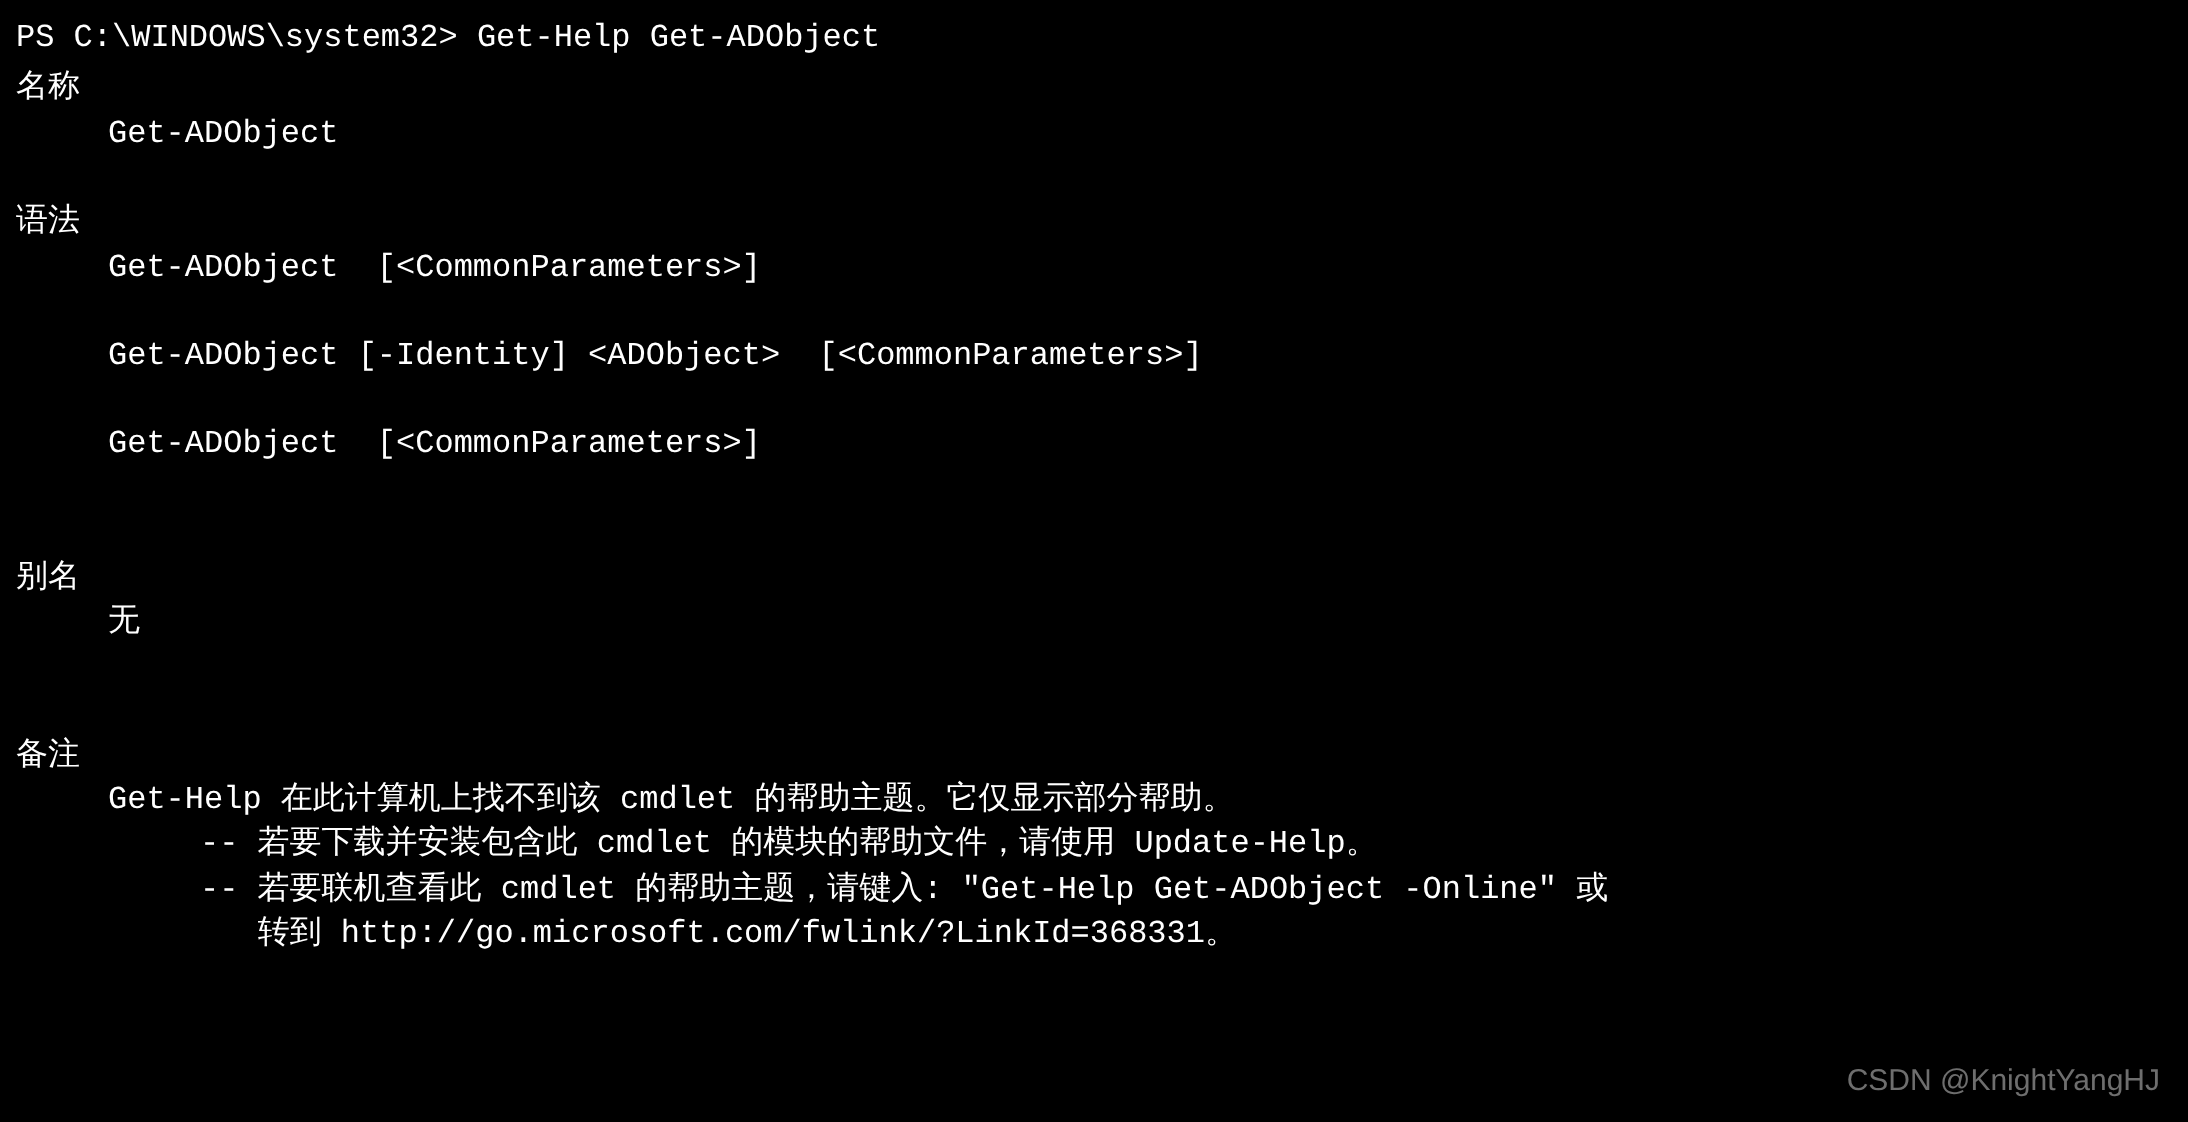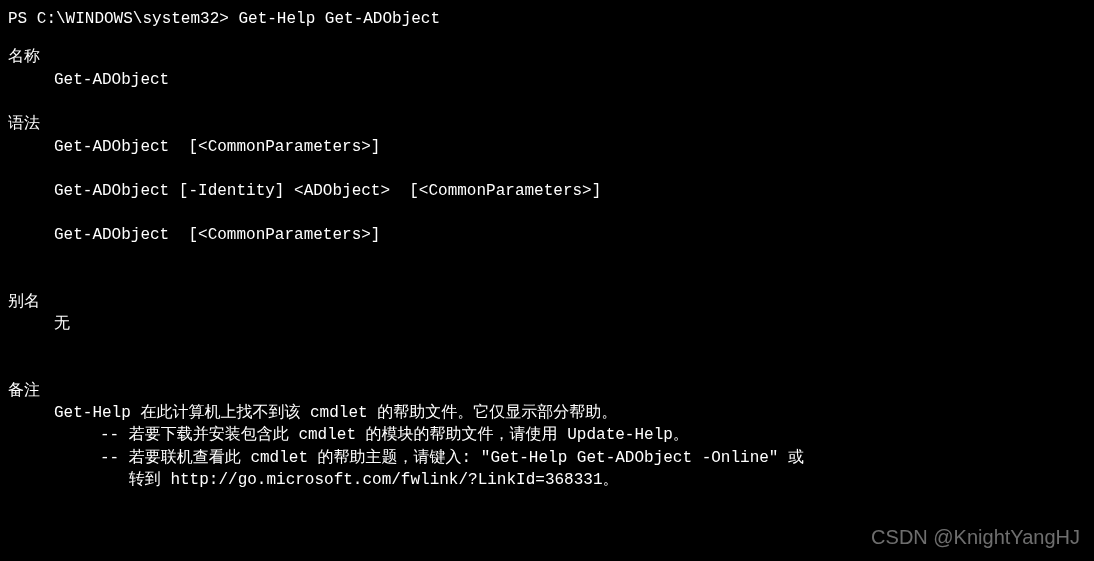--- a/index.html
+++ b/index.html
@@ -14,21 +14,21 @@
       font-size: 16px;
       line-height: 1.4;
       padding: 8px;
       width: 1094px;
       height: 561px;
       position: relative;
       overflow: hidden;
     }
     .prompt-line {
       white-space: pre;
-      margin-bottom: 16px;
+      margin-bottom: 3px;
     }
     .section-header {
       white-space: pre;
     }
     .indented {
       padding-left: 46px;
       white-space: pre-wrap;
     }
     .indented-more {
       padding-left: 92px;
@@ -37,21 +37,21 @@
     }
     .blank {
       height: 22px;
     }
     .watermark {
       position: absolute;
       bottom: 10px;
       right: 14px;
       color: rgba(200, 200, 200, 0.55);
       font-family: Arial, sans-serif;
-      font-size: 20px;
+      font-size: 15px;
     }
   </style>
 </head>
 <body>
 
 <div class="prompt-line"><span>PS C:\WINDOWS\system32&gt; </span><span>Get-Help Get-ADObject</span></div>
 
 <div class="section-header">名称</div>
 <div class="indented">Get-ADObject</div>
 
@@ -67,18 +67,18 @@
 <div class="blank"></div>
 <div class="blank"></div>
 
 <div class="section-header">别名</div>
 <div class="indented">无</div>
 
 <div class="blank"></div>
 <div class="blank"></div>
 
 <div class="section-header">备注</div>
-<div class="indented">Get-Help 在此计算机上找不到该 cmdlet 的帮助文件。它仅显示部分帮助。</div>
+<div class="indented">Get-Help 在此计算机上找不到该 cmdlet 的帮助主题。它仅显示部分帮助。</div>
 <div class="indented-more">-- 若要下载并安装包含此 cmdlet 的模块的帮助文件，请使用 Update-Help。</div>
 <div class="indented-more">-- 若要联机查看此 cmdlet 的帮助主题，请键入: "Get-Help Get-ADObject -Online" 或</div>
 <div class="indented-more">   转到 http://go.microsoft.com/fwlink/?LinkId=368331。</div>
 
 <div class="watermark">CSDN @KnightYangHJ</div>
 
 </body></html>

